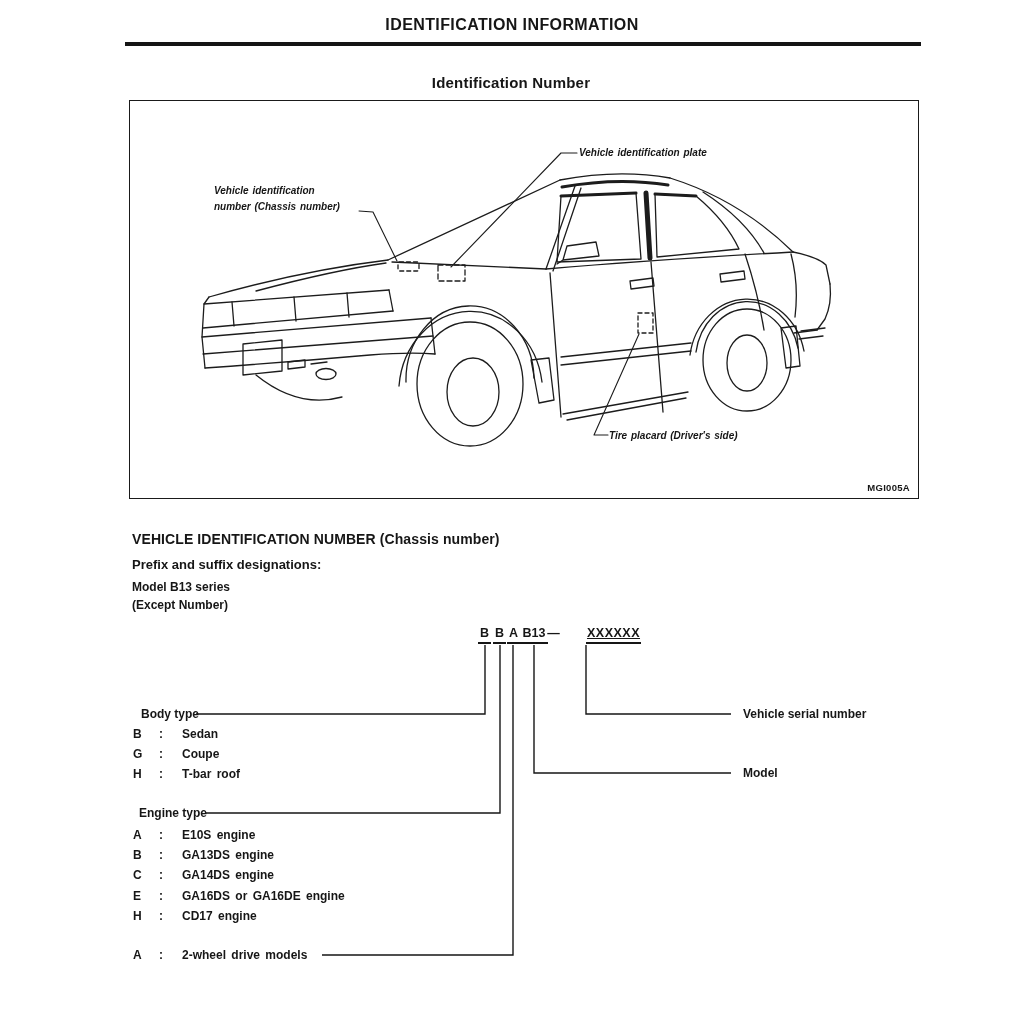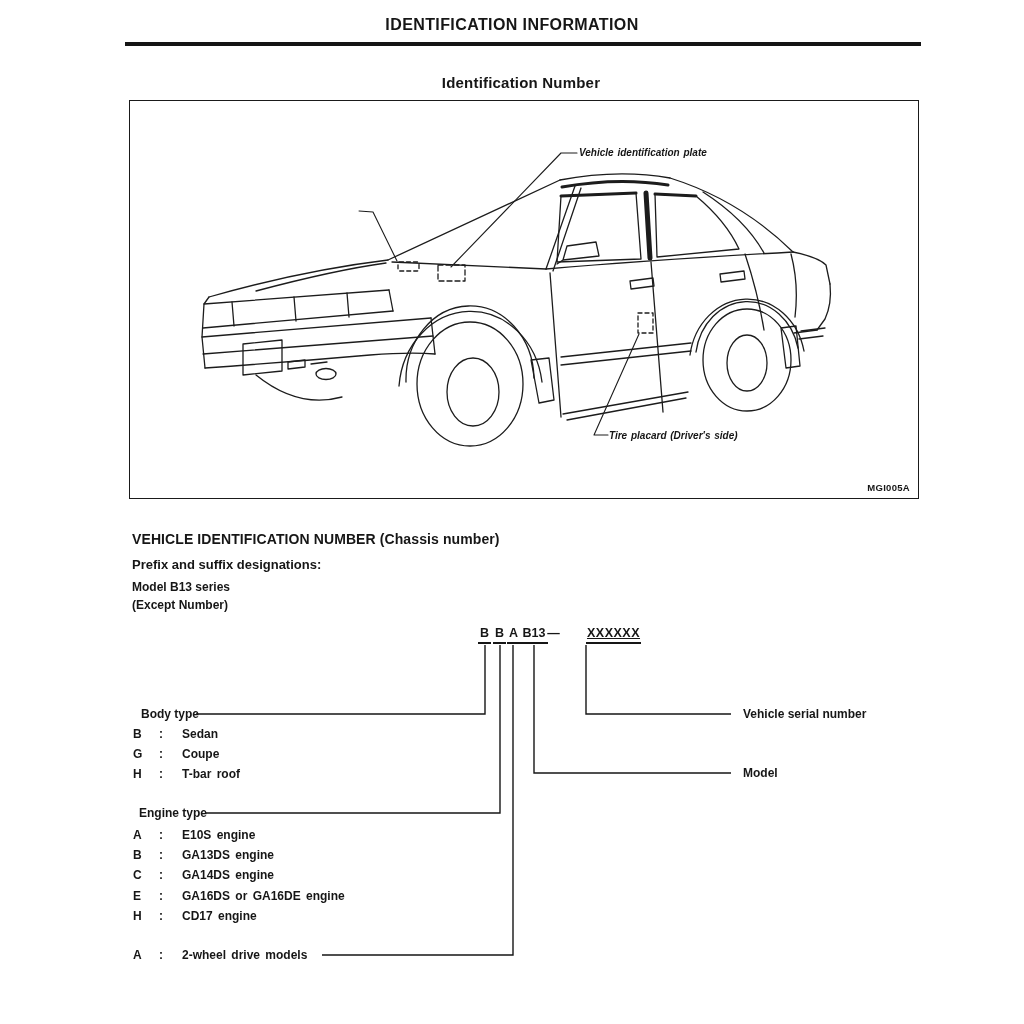--- a/index.html
+++ b/index.html
@@ -26,21 +26,21 @@
        font-size:12.5px;font-weight:800;border-bottom:2px solid #161616;}
   .seg.nounder{border-bottom:none;}
   .lbl{font-size:12px;font-weight:700;white-space:nowrap;padding-left:8px;}
   svg{display:block;}
 </style>
 </head>
 <body>
 
 <div class="abs h1" style="left:0;top:16px;width:1024px;text-align:center;">IDENTIFICATION INFORMATION</div>
 <div class="abs rule"></div>
-<div class="abs h2" style="left:126px;top:74px;width:790px;text-align:center;">Identification Number</div>
+<div class="abs h2" style="left:116px;top:74px;width:790px;text-align:center;">Identification Number</div>
 
 <div class="abs figbox">
 
   <svg class="abs" style="left:0;top:0;" width="787" height="396" viewBox="0 0 787 396">
     <g fill="none" stroke="#1c1c1c" stroke-width="1.3" stroke-linecap="round" stroke-linejoin="round">
 
       <path d="M79,196 C128,182 192,167 258,159"></path>
       <path d="M258,159 L430,79"></path>
       <path d="M430,79 Q488,68 540,77"></path>
       <path d="M540,77 Q610,99 663,151"></path>
@@ -98,20 +98,24 @@
       <rect x="268" y="161" width="21" height="9" rx="1.5" stroke-dasharray="4 3"></rect>
       <rect x="308" y="164" width="27" height="16" stroke-dasharray="5 3"></rect>
       <rect x="508" y="212" width="15" height="20" stroke-dasharray="4 3"></rect>
 
       <polyline points="447,52 431,52 321,166" stroke-width="1.1"></polyline>
       <polyline points="229,110 243,111 267,160" stroke-width="1.1"></polyline>
       <polyline points="509,233 464,334 478,334" stroke-width="1.1"></polyline>
     </g>
   </svg>
 
+  <div class="abs callout" style="left:84px;top:82px;">
+    <div>Vehicle identification</div>
+    <div>number (Chassis number)</div>
+  </div>
   <div class="abs callout" style="left:449px;top:44px;">Vehicle identification plate</div>
   <div class="abs callout" style="left:479px;top:327px;">Tire placard (Driver's side)</div>
   <div class="abs figcode" style="right:8px;bottom:5px;">MGI005A</div>
 </div>
 
 <div class="abs h3" style="left:132px;top:531px;">VEHICLE IDENTIFICATION NUMBER (Chassis number)</div>
 <div class="abs h4" style="left:132px;top:557px;">Prefix and suffix designations:</div>
 <div class="abs h5" style="left:132px;top:580px;">Model B13 series</div>
 <div class="abs h5" style="left:132px;top:598px;">(Except Number)</div>
 

